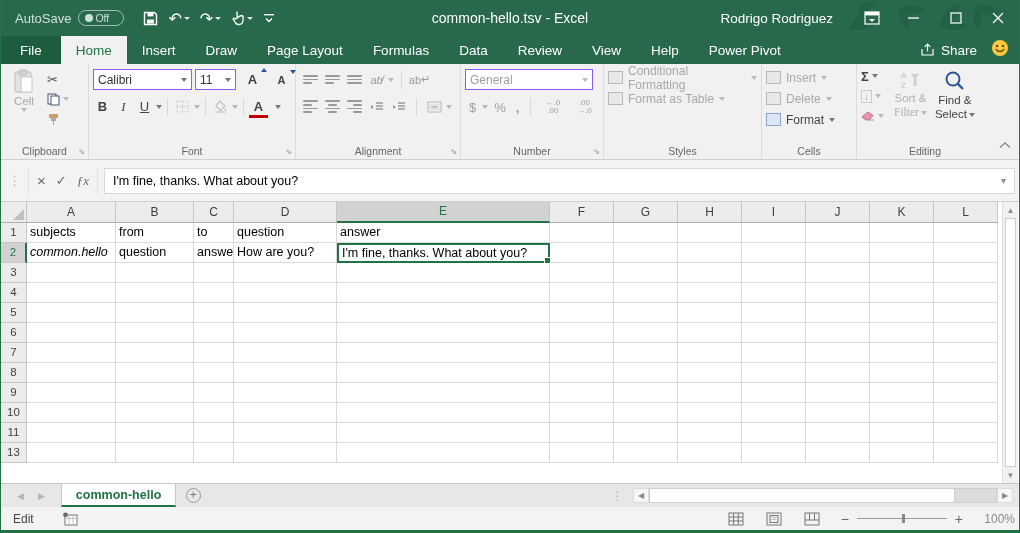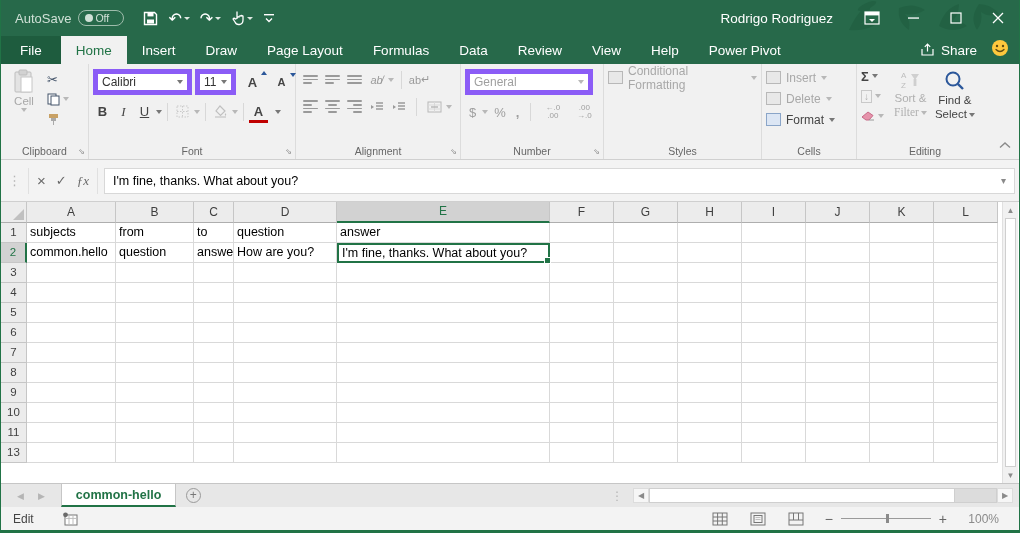--- a/index.html
+++ b/index.html
@@ -43,21 +43,21 @@
   .car { width:0; height:0; border-left:3px solid transparent; border-right:3px solid transparent; border-top:4px solid #777; display:inline-block; }
   .car.lt { border-top-color:#b8b8b8; }
   .row { display:flex; align-items:center; }
 
   
   .pastebtn { display:flex; flex-direction:column; align-items:center; width:38px; color:#a8a8a8; font-size:11.5px; padding-top:2px; }
   .clipcol { display:flex; flex-direction:column; gap:4px; margin-left:4px; padding-top:4px; }
   .cbtn { display:flex; align-items:center; gap:3px; font-size:13px; height:16px; }
 
   
-  .selbox { background:#fff; border:5px solid #8b5cf6; height:21px; display:flex; align-items:center; font-size:12px; color:#333; padding:8px 4px; justify-content:space-between; }
+  .selbox { background:#fff; border:1px solid #8b5cf6; height:21px; display:flex; align-items:center; font-size:12px; color:#333; padding:8px 4px; justify-content:space-between; }
   .fbtn { min-width:19px; height:19px; display:flex; align-items:center; justify-content:center; font-size:13px; color:#444; }
   .fbtn b { font-weight:bold; } .fbtn i { font-style:italic; font-family:"Liberation Serif",serif; }
   .fbtn u { text-decoration:underline; }
   .sep { width:1px; height:18px; background:#d8d8d8; margin:0 3px; }
   .fontA { position:relative; font-size:13px; color:#444; font-weight:bold; }
   .redbar { position:absolute; left:0; right:0; bottom:-2px; height:3px; background:#c00000; }
   .tri-up { width:0;height:0;border-left:3px solid transparent;border-right:3px solid transparent;border-bottom:4px solid #2b579a; position:absolute; top:-2px; right:-5px;}
   .tri-dn { width:0;height:0;border-left:3px solid transparent;border-right:3px solid transparent;border-top:4px solid #2b579a; position:absolute; top:0px; right:-5px;}
 
   
@@ -128,21 +128,21 @@
   
   .statusbar { position:absolute; left:0; top:507px; width:100%; height:26px; background:#f3f3f3; border-bottom:3px solid #217346; display:flex; align-items:center; font-size:12px; color:#444; }
   .statusbar .mode { margin-left:12px; }
   .macro { margin-left:28px; display:flex; align-items:center; }
   .sb-right { margin-left:auto; display:flex; align-items:center; gap:0; }
   .viewbtn { width:38px; height:22px; display:flex; align-items:center; justify-content:center; }
   .zoomctl { display:flex; align-items:center; gap:8px; margin:0 10px; color:#666; }
   .ztrack { width:90px; height:1px; background:#9a9a9a; position:relative; }
   .zknob { position:absolute; left:50%; top:-4px; width:3px; height:9px; background:#8a8a8a; }
   .zpm { font-size:14px; color:#666; }
-  .zoomlabel { width:42px; text-align:right; margin-right:20px; color:#8a8a8a; font-size:12px; }
+  .zoomlabel { width:42px; text-align:right; margin-right:4px; color:#8a8a8a; font-size:12px; }
 </style>
 </head>
 <body>
 
 <div class="titlebar">
   <svg class="deco" viewBox="0 0 420 36">
     <g fill="#1e5c3e">
       <path d="M250 30 q10 -22 22 -26 q-2 14 -10 20 q8 -4 18 -2 q-12 10 -30 8z"></path>
       <path d="M300 8 q14 -6 26 2 q-10 6 -20 4 q6 6 4 16 q-12 -8 -10 -22z"></path>
       <path d="M340 26 q6 -18 20 -22 q0 12 -8 18 q10 -2 16 4 q-14 8 -28 0z"></path>
@@ -173,20 +173,21 @@
         </svg>
       <span class="carw"></span>
     </span>
     <span class="qbtn">
       <svg width="12" height="12" viewBox="0 0 12 12">
           <rect x="1" y="2" width="10" height="1.4" fill="#fff"></rect>
           <path d="M3 6.5 l3 3 l3 -3" fill="none" stroke="#fff" stroke-width="1.3"></path>
         </svg>
     </span>
   </div>
+  <div class="tb-title">common-hello.tsv  -  Excel</div>
   <div class="tb-right">
     <span class="username">Rodrigo Rodriguez</span>
     <span class="winbtn">
       <svg width="16" height="14" viewBox="0 0 16 14">
           <rect x="1" y="1" width="14" height="12" fill="none" stroke="#fff" stroke-width="1.2"></rect>
           <rect x="1" y="1" width="14" height="3.4" fill="#fff"></rect>
           <path d="M8 11 l-3 -3 h6 z" fill="#fff"></path>
         </svg>
     </span>
     <span class="winbtn">
@@ -434,20 +435,25 @@
     <span class="glabel">Number</span>
     <span class="launcher">⇘</span>
   </div>
 
   <div class="grp" style="width:158px;">
     <div class="srow">
       <span class="sicon"></span>
       <span>Conditional Formatting</span>
         <span class="car lt"></span>
     </div>
+    <div class="srow">
+      <span class="sicon"></span>
+      <span>Format as Table</span>
+        <span class="car lt"></span>
+    </div>
     <span class="glabel">Styles</span>
   </div>
 
   <div class="grp" style="width:95px;">
     <div class="srow">
       <span class="sicon"></span>
       <span>Insert</span>
         <span class="car lt"></span>
     </div>
     <div class="srow">
@@ -559,21 +565,21 @@
         <div class="cell" style="width: 64px;"></div>
         <div class="cell" style="width: 64px;"></div>
         <div class="cell" style="width: 64px;"></div>
         <div class="cell" style="width: 64px;"></div>
         <div class="cell" style="width: 64px;"></div>
         <div class="cell" style="width: 64px;"></div>
         <div class="cell" style="width: 64px;"></div>
       </div>
       <div class="grow">
         <div class="rowh sel">2</div>
-        <div class="cell" style="width: 89px;">common.hello</div>
+        <div class="cell" style="width: 89px; font-style: italic;">common.hello</div>
         <div class="cell" style="width: 78px;">question</div>
         <div class="cell" style="width: 40px;">answer</div>
         <div class="cell" style="width: 103px;">How are you?</div>
         <div class="cell active" style="width: 213px;">I'm fine, thanks. What about you?</div>
         <div class="cell" style="width: 64px;"></div>
         <div class="cell" style="width: 64px;"></div>
         <div class="cell" style="width: 64px;"></div>
         <div class="cell" style="width: 64px;"></div>
         <div class="cell" style="width: 64px;"></div>
         <div class="cell" style="width: 64px;"></div>

